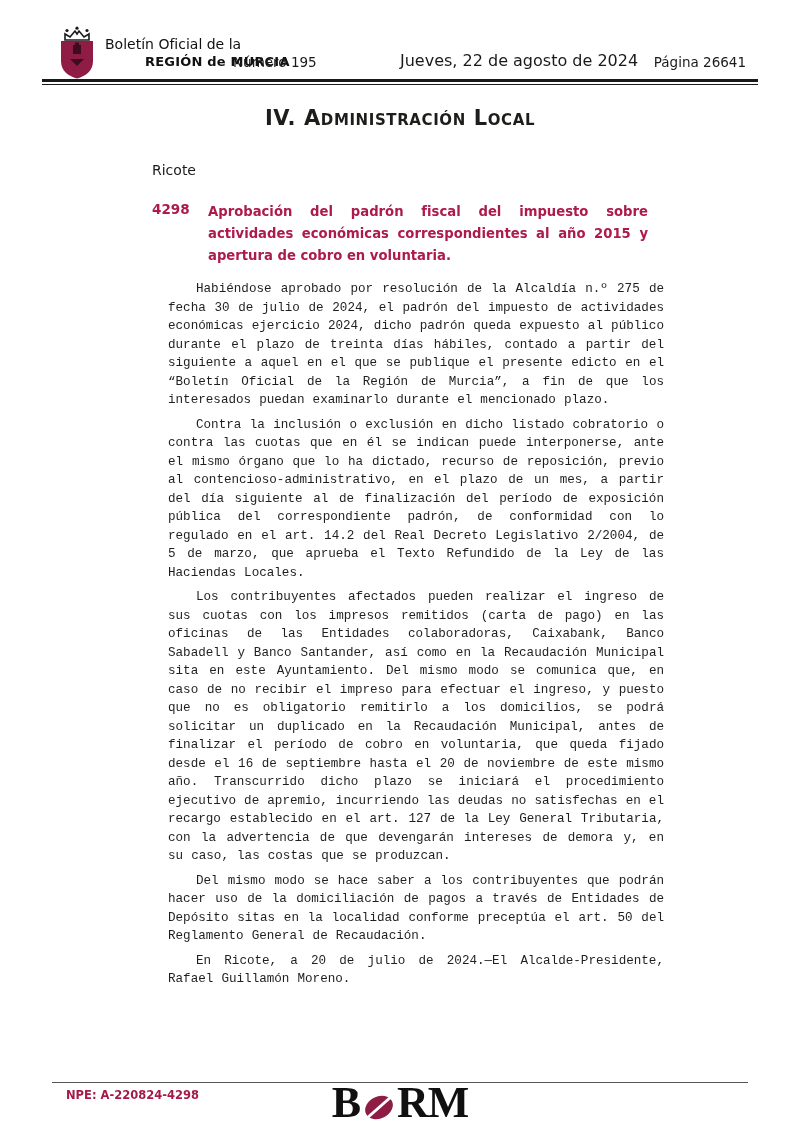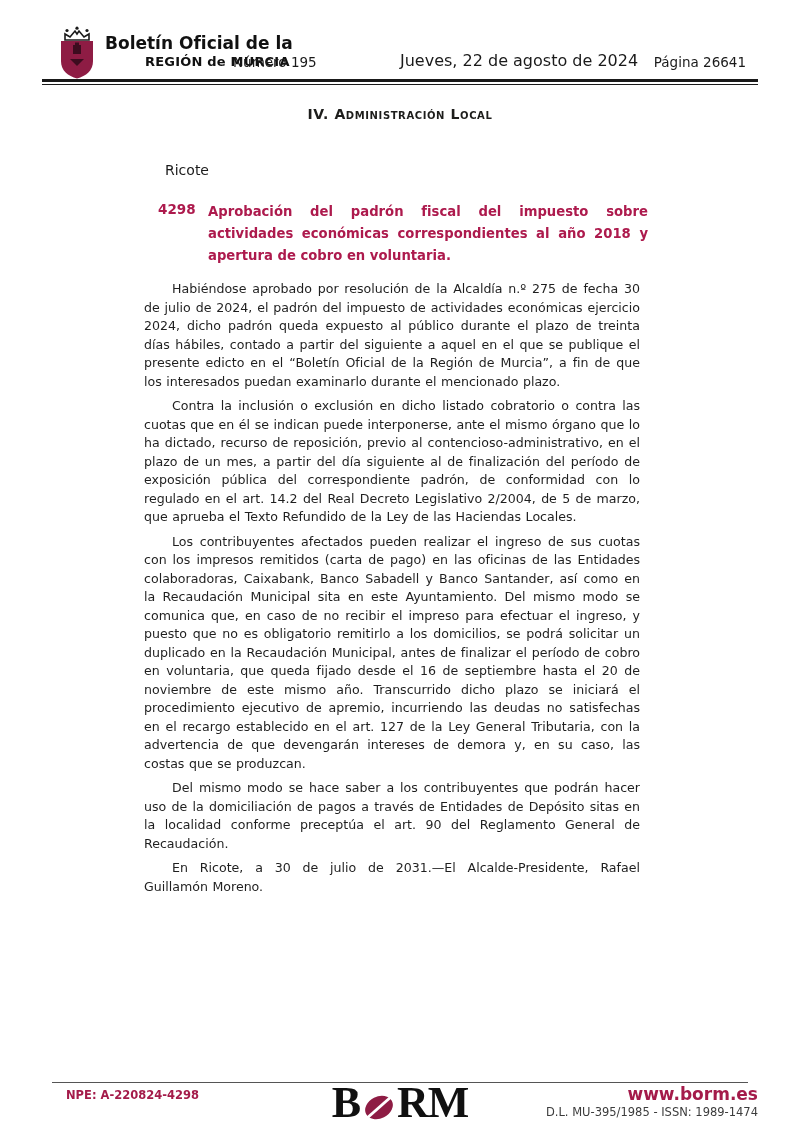--- a/index.html
+++ b/index.html
@@ -4,38 +4,38 @@
 <style>
   html,body{margin:0;padding:0;background:#ffffff;}
   .page{
     position:relative;width:800px;height:1131px;background:#ffffff;overflow:hidden;
     font-family:"DejaVu Sans","Liberation Sans",sans-serif;color:#1f1f1f;
   }
   
   .header{position:absolute;top:26px;left:42px;right:42px;height:46px;}
   .coat{position:absolute;left:13px;top:0;}
   .brand{position:absolute;left:63px;bottom:2px;line-height:1.25;color:#111;}
-  .brand .l1{font-size:17px;font-weight:bold;}
+  .brand .l1{font-size:14px;font-weight:normal;}
   .brand .l2{font-size:13px;font-weight:bold;letter-spacing:0.2px;margin-left:40px;}
   .h-num{position:absolute;left:191px;bottom:2px;font-size:13.5px;color:#1a1a1a;}
   .h-date{position:absolute;left:358px;bottom:2px;font-size:16px;color:#1a1a1a;}
   .h-page{position:absolute;right:12px;bottom:2px;font-size:13.5px;color:#1a1a1a;}
   .rule-double{position:absolute;top:79px;left:42px;right:42px;height:2px;
     border-top:3px solid #1a1a1a;border-bottom:1px solid #1a1a1a;}
   
   .section-title{position:absolute;top:106px;left:0;width:100%;margin:0;text-align:center;
-    font-size:14px;font-weight:bold;color:#1d1d1b;font-variant:small-caps;letter-spacing:0.6px;}
-  .municipality{position:absolute;top:162px;left:165px;font-size:14px;color:#1a1a1a;}
+    font-size:21px;font-weight:bold;color:#1d1d1b;font-variant:small-caps;letter-spacing:0.6px;}
+  .municipality{position:absolute;top:162px;left:152px;font-size:14px;color:#1a1a1a;}
   
   .announcement{position:absolute;top:201px;left:152px;width:496px;}
-  .ann-num{position:absolute;left:0;top:0;font-size:13.5px;font-weight:bold;color:#ad1a4d;margin-left:6px;}
+  .ann-num{position:absolute;left:0;top:0;font-size:13.5px;font-weight:bold;color:#ad1a4d;}
   .ann-title{margin-left:56px;font-size:13.2px;font-weight:bold;color:#ad1a4d;
     line-height:22px;text-align:justify;}
   
-  .body-text{position:absolute;top:280px;left:144px;width:496px;}
+  .body-text{position:absolute;top:280px;left:168px;width:496px;font-family:Liberation Mono, monospace;}
   .body-text p{margin:0 0 6px 0;font-size:12.6px;line-height:18.5px;text-align:justify;
     text-indent:28px;color:#1f1f1f;word-spacing:0.5px;}
   
   .footer-rule{position:absolute;top:1082px;left:52px;right:52px;border-top:1px solid #555;}
   .npe{position:absolute;top:1088px;left:66px;font-size:11.5px;font-weight:bold;color:#a41b4a;}
   .borm-logo{position:absolute;top:1081px;left:0;width:100%;display:flex;justify-content:center;
     align-items:flex-end;font-family:"Liberation Serif","DejaVu Serif",serif;
     font-weight:bold;font-size:44px;line-height:1;color:#101010;letter-spacing:-1px;}
   .borm-logo .o-icon{margin:0 1px 2px 2px;}
   .site-block{position:absolute;top:1085px;right:42px;text-align:right;}
@@ -69,41 +69,37 @@
     <div class="h-page">Página 26641</div>
   </div>
   <div class="rule-double"></div>
 
   <h1 class="section-title">IV. Administración Local</h1>
 
   <div class="municipality">Ricote</div>
 
   <div class="announcement">
     <span class="ann-num">4298</span>
-    <div class="ann-title">Aprobación del padrón fiscal del impuesto sobre actividades económicas correspondientes al año 2018 y apertura de cobro en voluntaria.</div>
+    <div class="ann-title">Aprobación del padrón fiscal del impuesto sobre actividades económicas correspondientes al año 2015 y apertura de cobro en voluntaria.</div>
   </div>
 
   <div class="body-text">
     <p>Habiéndose aprobado por resolución de la Alcaldía n.º 275 de fecha 30 de julio de 2024, el padrón del impuesto de actividades económicas ejercicio 2024, dicho padrón queda expuesto al público durante el plazo de treinta días hábiles, contado a partir del siguiente a aquel en el que se publique el presente edicto en el “Boletín Oficial de la Región de Murcia”, a fin de que los interesados puedan examinarlo durante el mencionado plazo.</p>
     <p>Contra la inclusión o exclusión en dicho listado cobratorio o contra las cuotas que en él se indican puede interponerse, ante el mismo órgano que lo ha dictado, recurso de reposición, previo al contencioso-administrativo, en el plazo de un mes, a partir del día siguiente al de finalización del período de exposición pública del correspondiente padrón, de conformidad con lo regulado en el art. 14.2 del Real Decreto Legislativo 2/2004, de 5 de marzo, que aprueba el Texto Refundido de la Ley de las Haciendas Locales.</p>
     <p>Los contribuyentes afectados pueden realizar el ingreso de sus cuotas con los impresos remitidos (carta de pago) en las oficinas de las Entidades colaboradoras, Caixabank, Banco Sabadell y Banco Santander, así como en la Recaudación Municipal sita en este Ayuntamiento. Del mismo modo se comunica que, en caso de no recibir el impreso para efectuar el ingreso, y puesto que no es obligatorio remitirlo a los domicilios, se podrá solicitar un duplicado en la Recaudación Municipal, antes de finalizar el período de cobro en voluntaria, que queda fijado desde el 16 de septiembre hasta el 20 de noviembre de este mismo año. Transcurrido dicho plazo se iniciará el procedimiento ejecutivo de apremio, incurriendo las deudas no satisfechas en el recargo establecido en el art. 127 de la Ley General Tributaria, con la advertencia de que devengarán intereses de demora y, en su caso, las costas que se produzcan.</p>
-    <p>Del mismo modo se hace saber a los contribuyentes que podrán hacer uso de la domiciliación de pagos a través de Entidades de Depósito sitas en la localidad conforme preceptúa el art. 90 del Reglamento General de Recaudación.</p>
-    <p>En Ricote, a 30 de julio de 2031.—El Alcalde-Presidente, Rafael Guillamón Moreno.</p>
+    <p>Del mismo modo se hace saber a los contribuyentes que podrán hacer uso de la domiciliación de pagos a través de Entidades de Depósito sitas en la localidad conforme preceptúa el art. 50 del Reglamento General de Recaudación.</p>
+    <p>En Ricote, a 20 de julio de 2024.—El Alcalde-Presidente, Rafael Guillamón Moreno.</p>
   </div>
 
   <div class="footer-rule"></div>
   <div class="npe">NPE: A-220824-4298</div>
 
   <div class="borm-logo">
     <span>B</span>
     <svg class="o-icon" width="34" height="31" viewBox="0 0 34 31">
       <ellipse cx="17" cy="15.5" rx="14.5" ry="11" transform="rotate(-27 17 15.5)" fill="#8e1c44"></ellipse>
       <line x1="4" y1="27" x2="30" y2="4" stroke="#ffffff" stroke-width="3"></line>
     </svg>
     <span>RM</span>
   </div>
 
-  <div class="site-block">
-    <div class="www">www.borm.es</div>
-    <div class="legal">D.L. MU-395/1985 - ISSN: 1989-1474</div>
-  </div>
 
 </div>
 
 </body></html>

